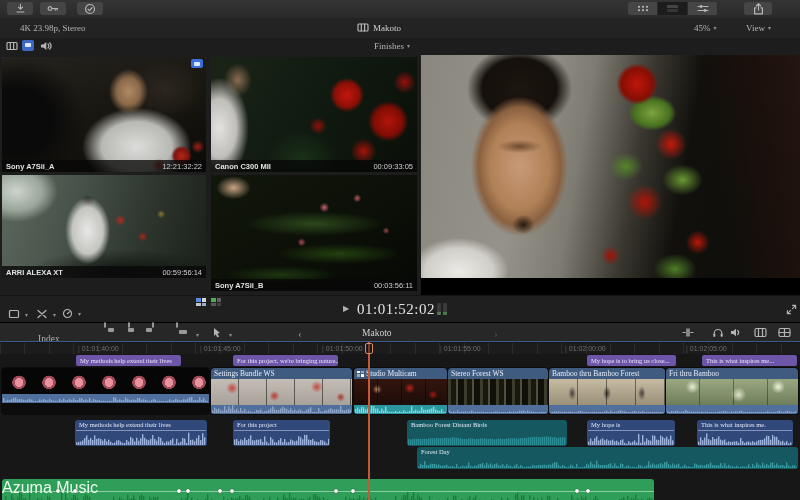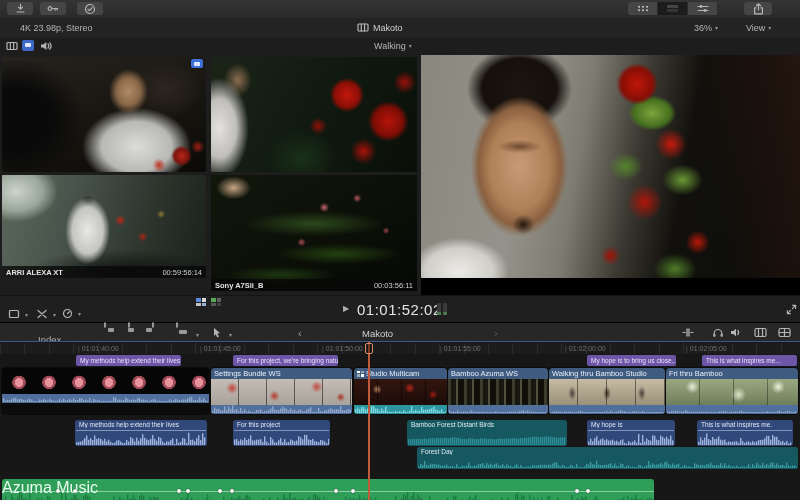--- a/index.html
+++ b/index.html
@@ -1,18 +1,18 @@
 <!DOCTYPE html>
 <html><head>
 <meta charset="utf-8">
 <style>
   html,body{margin:0;padding:0;background:#000;}
   #app{position:relative;width:800px;height:500px;overflow:hidden;background:#161616;
        font-family:"Liberation Sans",sans-serif;-webkit-font-smoothing:antialiased;color:#ccc;}
-  .abs{position:absolute;}
+  .abs{position:absolute;font-family:Liberation Serif, serif;}
   
   #titlebar{position:absolute;left:0;top:0;width:800px;height:18px;
     background:linear-gradient(#343434,#2a2a2a);border-bottom:1px solid #151515;}
   .tbtn{position:absolute;top:2px;height:13px;border:0;border-radius:3px;background:#454545;
     display:flex;align-items:center;justify-content:center;padding:0 6px;}
   .seg{position:absolute;top:2px;height:13px;display:flex;border-radius:3px;overflow:hidden;}
   .seg .sbtn{width:30px;height:13px;border:0;background:#454545;display:flex;align-items:center;justify-content:center;border-right:1px solid #2a2a2a;}
   .seg .sbtn.active{background:#1c1c1c;}
   .dots9{width:11px;height:7px;background-image:radial-gradient(circle 1px,#b5b5b5 0 1px,transparent 1.2px);background-size:4px 3.5px;}
   .tlglyph{width:11px;height:7px;background:linear-gradient(#777,#777) 0 0/11px 3px no-repeat,linear-gradient(#555,#555) 0 4px/11px 3px no-repeat;border-radius:1px;}
@@ -199,52 +199,60 @@
 
   <div id="infobar">
     <span class="abs" style="left:20px;top:5px;">4K 23.98p, Stereo</span>
     <span class="abs" style="left:357px;top:5px;">
         <svg width="12" height="9" viewBox="0 0 12 9">
           <rect class="ic" x="1" y="1" width="10" height="7" rx="1"></rect>
           <path class="ic" d="M4.3 1v7M7.6 1v7"></path>
         </svg>
       </span>
     <span class="abs" style="left:373px;top:5px;color:#d0d0d0;">Makoto</span>
-    <span class="abs" style="left:694px;top:5px;"><span>36%</span><span class="chev">▾</span></span>
+    <span class="abs" style="left:694px;top:5px;"><span>45%</span><span class="chev">▾</span></span>
     <span class="abs" style="left:746px;top:5px;"><span>View</span><span class="chev">▾</span></span>
   </div>
 
   <div id="viewers">
     <div id="angle-toolbar">
       <span class="abs" style="left:6px;top:3px;">
           <svg width="12" height="10" viewBox="0 0 12 10">
             <rect class="ic" x="1" y="1.5" width="10" height="7" rx="1"></rect>
             <path class="ic" d="M4.3 1.5v7M7.6 1.5v7"></path>
           </svg>
         </span>
       <span class="abs" style="left:22px;top:2px;width:12px;height:11px;background:#3e68c8;border-radius:2px;">
           <span style="display:block;margin:3px auto 0;width:6px;height:4px;background:#dfe8ff;border-radius:1px;"></span>
         </span>
       <span class="abs" style="left:40px;top:3px;">
           <svg width="12" height="10" viewBox="0 0 12 10">
             <path class="icf" d="M1 3.5h2.3L6.3 1v8L3.3 6.5H1z"></path>
             <path class="ic" d="M8 3a3 3 0 010 4M9.8 2a4.6 4.6 0 010 6"></path>
           </svg>
         </span>
-      <span class="abs" style="left:374px;top:3px;font-size:9px;color:#b4b4b4;"><span>Walking</span><span class="chev">▾</span></span>
+      <span class="abs" style="left:374px;top:3px;font-size:9px;color:#b4b4b4;"><span>Finishes</span><span class="chev">▾</span></span>
     </div>
 
     <div class="angle-cell selected" style="left:2px;top:19px;width:204px;height:115px;">
       <div class="cell-art" id="art-a1"></div>
       <div class="badge">
           <i></i>
         </div>
+      <div class="cell-label">
+          <span>Sony A7Sii_A</span>
+          <span class="cell-tc">12:21:32:22</span>
+        </div>
     </div>
     <div class="angle-cell" style="left:211px;top:19px;width:206px;height:115px;">
       <div class="cell-art" id="art-a2"></div>
+      <div class="cell-label">
+          <span>Canon C300 MII</span>
+          <span class="cell-tc">00:09:33:05</span>
+        </div>
     </div>
     <div class="angle-cell" style="left:2px;top:137px;width:204px;height:103px;">
       <div class="cell-art" id="art-a3"></div>
       <div class="cell-label">
           <span>ARRI ALEXA XT</span>
           <span class="cell-tc">00:59:56:14</span>
         </div>
     </div>
     <div class="angle-cell" style="left:211px;top:137px;width:206px;height:116px;">
       <div class="cell-art" id="art-a4"></div>
@@ -633,21 +641,21 @@
                   <rect x="86" y="4.1" width="1.4" height="3.9"></rect>
                   <rect x="88" y="6.9" width="1.4" height="1.1"></rect>
                   <rect x="90" y="6.7" width="1.4" height="1.3"></rect>
                 </g>
               </svg>
             </div>
           </div>
       </div>
       <div class="vclip" style="left:448px;width:100px;">
         <div class="vtitle">
-            <span>Bamboo Azuma WS</span>
+            <span>Stereo Forest WS</span>
           </div>
         <div class="vthumbs th-bamboo"></div>
         <div class="vaudio">
             <div class="wave" style="height:5px;">
               <svg width="98" height="5" style="display:block">
                 <g fill="#8fa6c9">
                   <rect x="0" y="2.4" width="1.4" height="2.6"></rect>
                   <rect x="2" y="4.0" width="1.4" height="1.0"></rect>
                   <rect x="4" y="3.2" width="1.4" height="1.8"></rect>
                   <rect x="6" y="4.0" width="1.4" height="1.0"></rect>
@@ -696,21 +704,21 @@
                   <rect x="92" y="4.0" width="1.4" height="1.0"></rect>
                   <rect x="94" y="4.0" width="1.4" height="1.0"></rect>
                   <rect x="96" y="4.0" width="1.4" height="1.0"></rect>
                 </g>
               </svg>
             </div>
           </div>
       </div>
       <div class="vclip" style="left:549px;width:116px;">
         <div class="vtitle">
-            <span>Walking thru Bamboo Studio</span>
+            <span>Bamboo thru Bamboo Forest</span>
           </div>
         <div class="vthumbs th-walking"></div>
         <div class="vaudio">
             <div class="wave" style="height:5px;">
               <svg width="114" height="5" style="display:block">
                 <g fill="#8fa6c9">
                   <rect x="0" y="4.0" width="1.4" height="1.0"></rect>
                   <rect x="2" y="4.0" width="1.4" height="1.0"></rect>
                   <rect x="4" y="3.2" width="1.4" height="1.8"></rect>
                   <rect x="6" y="3.6" width="1.4" height="1.4"></rect>

